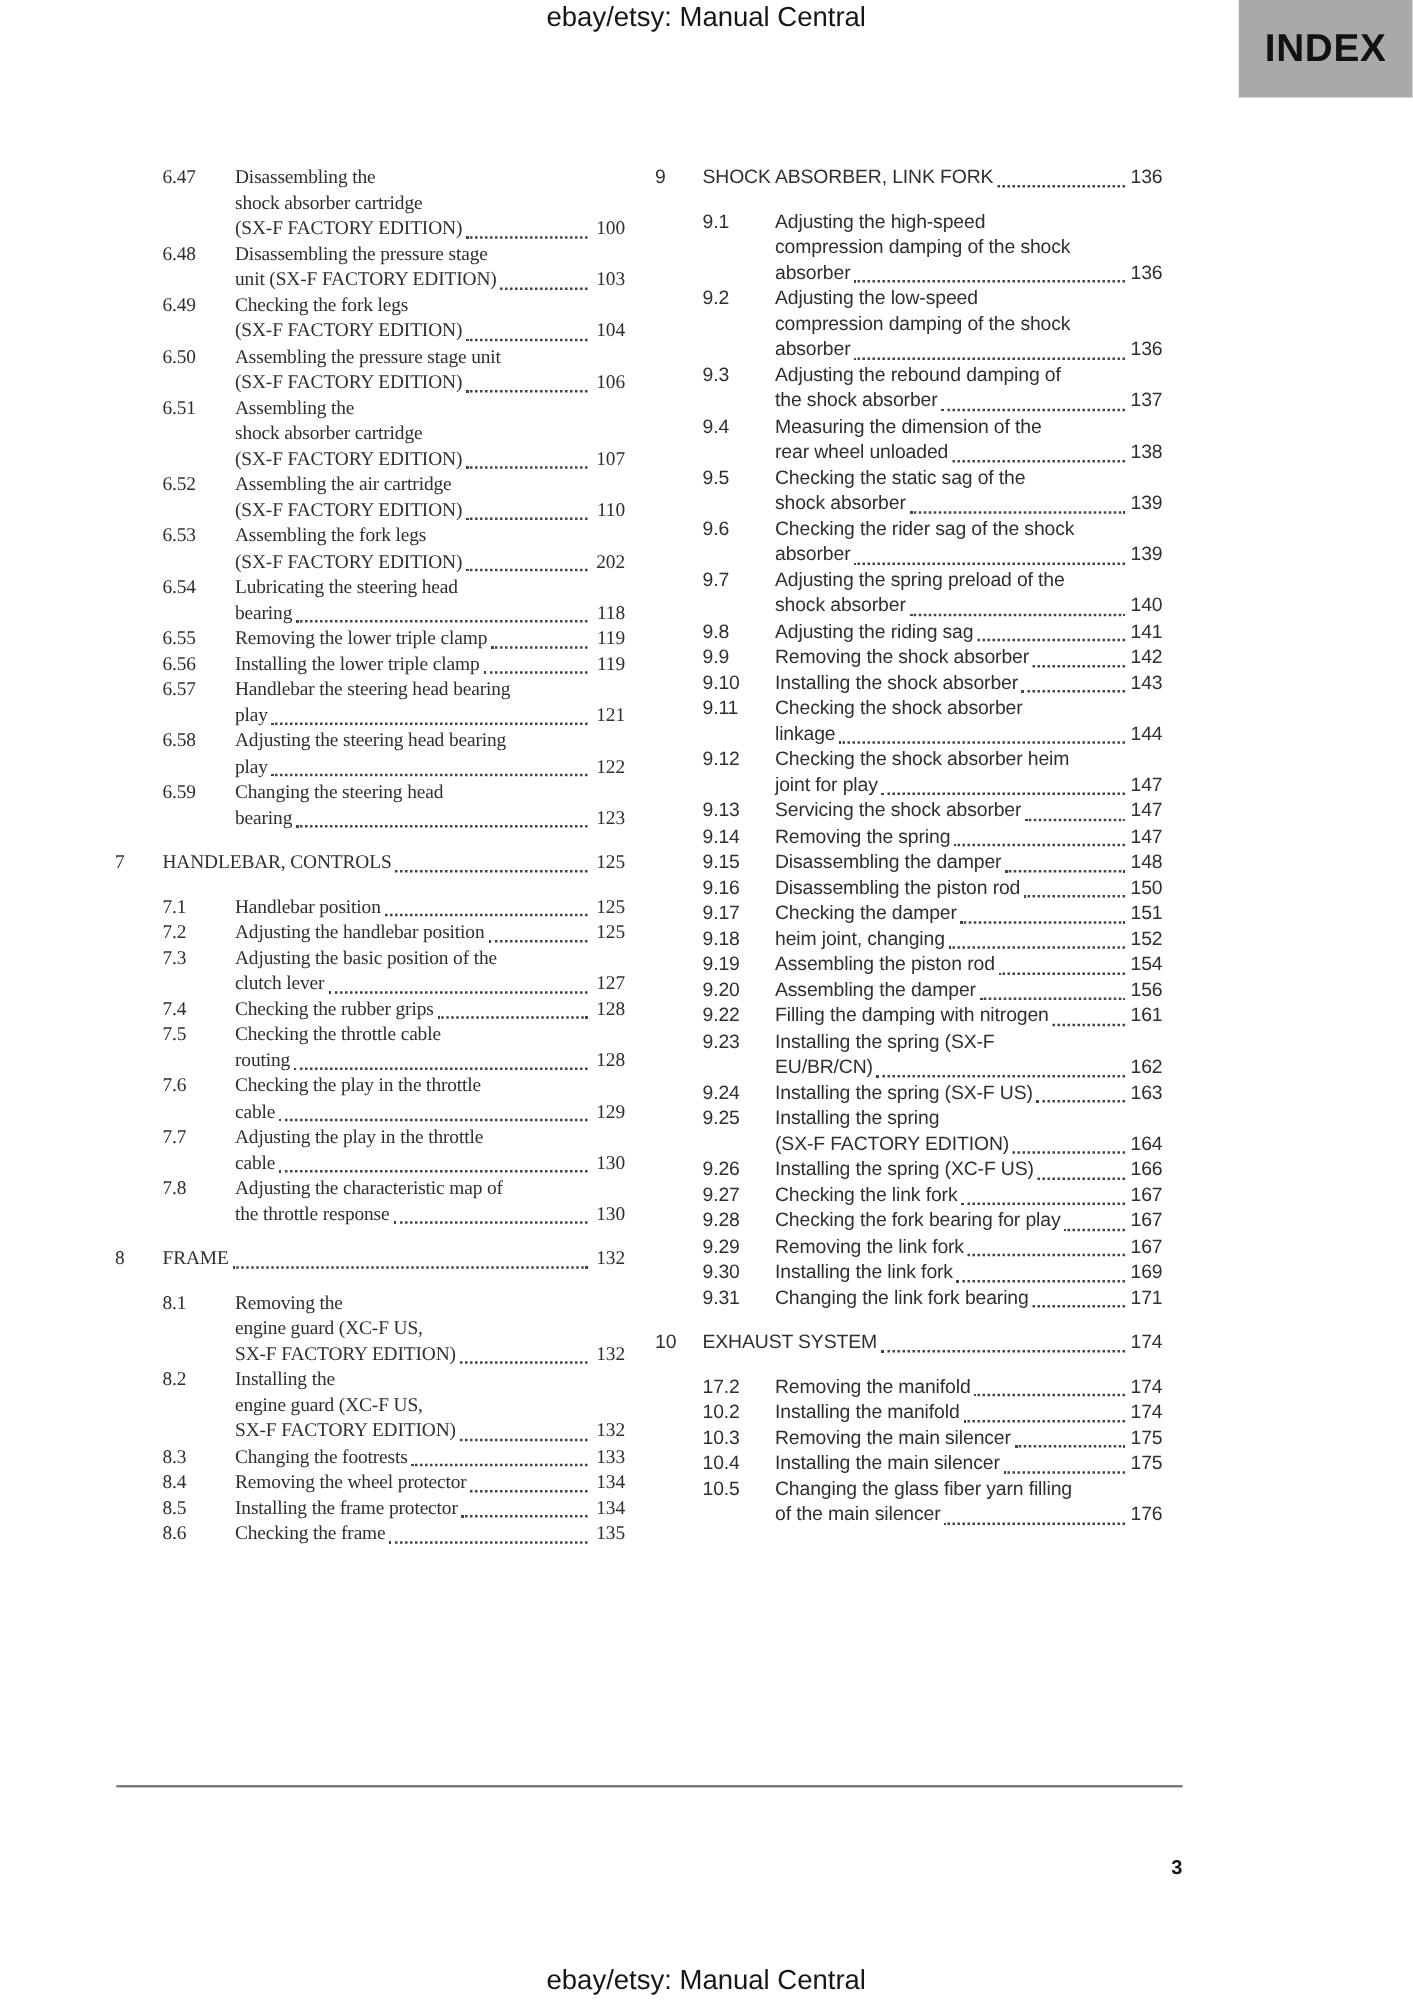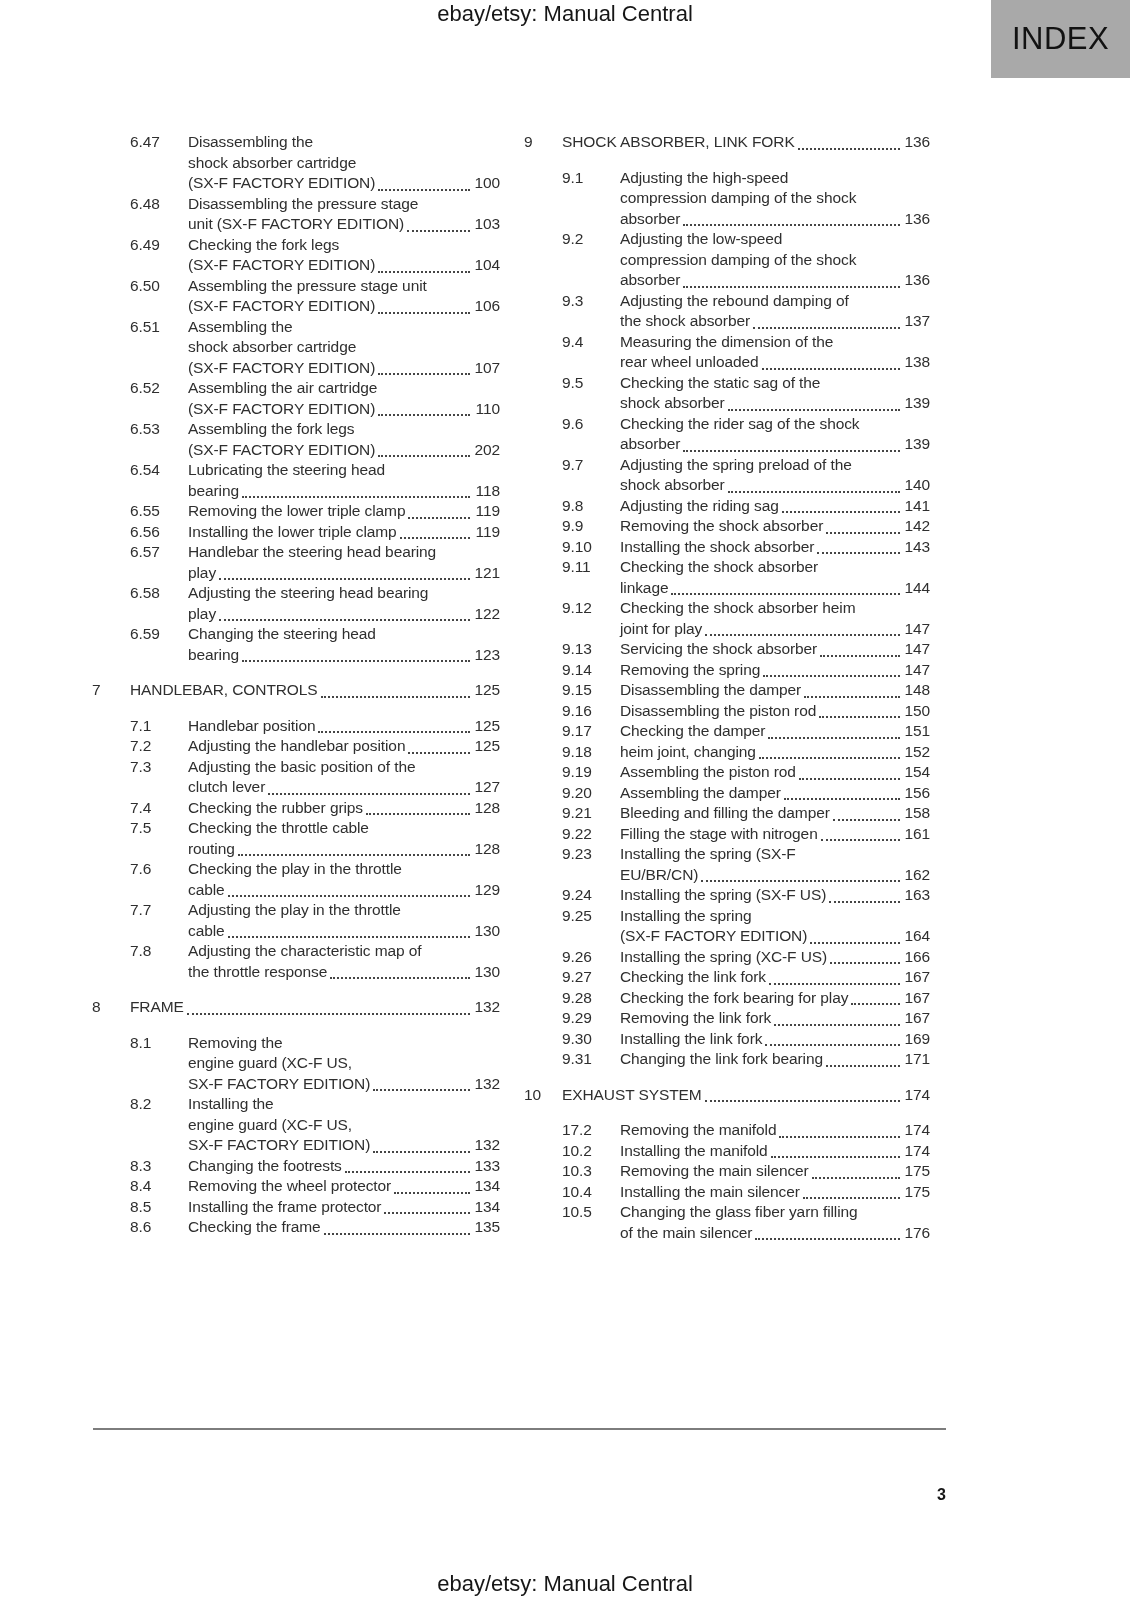--- a/index.html
+++ b/index.html
@@ -6,23 +6,23 @@
   *{ box-sizing:border-box; margin:0; padding:0; }
   html,body{ background:#fff; }
   body{
     width:1130px; height:1600px; position:relative; overflow:hidden;
     font-family:"Liberation Sans", sans-serif; color:var(--text);
   }
   .top-header{ position:absolute; top:1px; left:0; width:100%; text-align:center;
     font-size:22px; color:#161616; }
   .index-badge{ position:absolute; top:0; left:991px; width:139px; height:78px;
     background:var(--badge-bg); display:flex; align-items:center; justify-content:center;
-    font-weight:normal; font-size:31px; color:#121212; letter-spacing:.5px; }
+    font-weight:bold; font-size:31px; color:#121212; letter-spacing:.5px; }
   .toc-col{ position:absolute; top:132px; font-size:15.5px; line-height:20.5px; letter-spacing:-.1px; }
-  #col-left{ left:92px; width:408px; }
+  #col-left{ left:92px; width:408px;font-family:Liberation Serif, serif; }
   #col-right{ left:524px; width:406px; }
   .row{ display:flex; }
   .row .num{ flex:none; }
   .sec{ margin:15px 0; }
   .sec .num{ width:38px; }
   .toc-sec:first-child .sec{ margin-top:0; }
   .item{ padding-left:38px; }
   .item .num{ width:58px; }
   .body{ flex:1; min-width:0; }
   .flexline{ display:flex; }
@@ -585,34 +585,24 @@
         <div class="num">9.20</div>
         <div class="body">
           <div class="flexline">
             <span class="txt">Assembling the damper</span>
             <span class="leader"></span>
             <span class="pg">156</span>
           </div>
         </div>
       </div>
       <div class="row item">
-        <div class="num">9.21</div>
-        <div class="body">
-          <div class="flexline">
-            <span class="txt">Bleeding and filling the damper</span>
-            <span class="leader"></span>
-            <span class="pg">158</span>
-          </div>
-        </div>
-      </div>
-      <div class="row item">
         <div class="num">9.22</div>
         <div class="body">
           <div class="flexline">
-            <span class="txt">Filling the stage with nitrogen</span>
+            <span class="txt">Filling the damping with nitrogen</span>
             <span class="leader"></span>
             <span class="pg">161</span>
           </div>
         </div>
       </div>
       <div class="row item">
         <div class="num">9.23</div>
         <div class="body">
           <div class="line">Installing the spring (SX-F</div>
           <div class="flexline">

